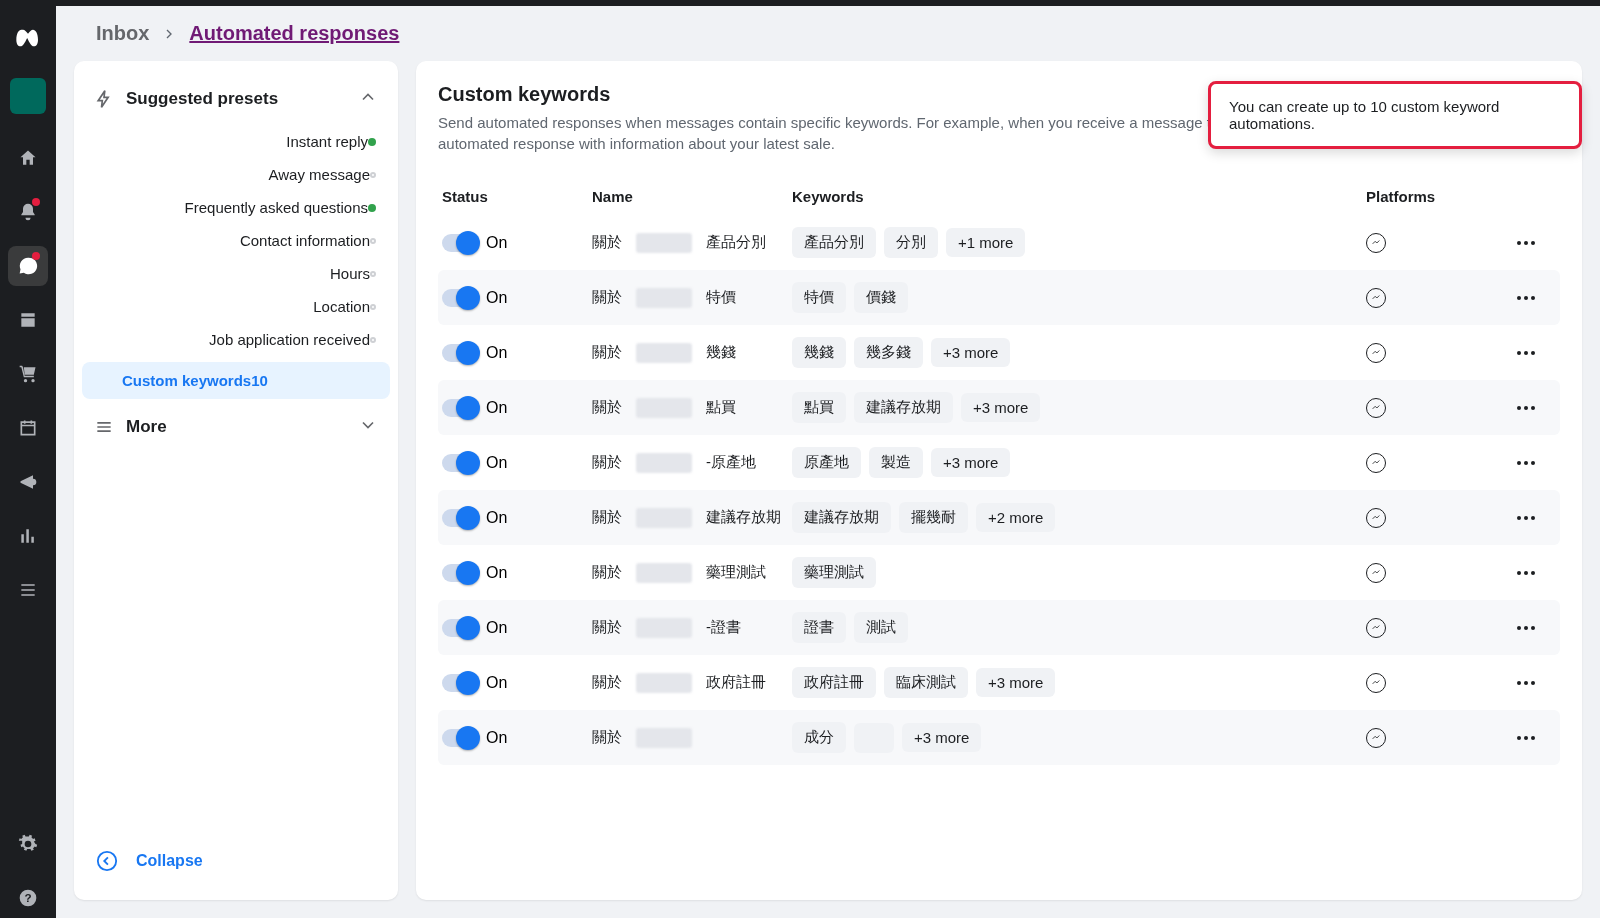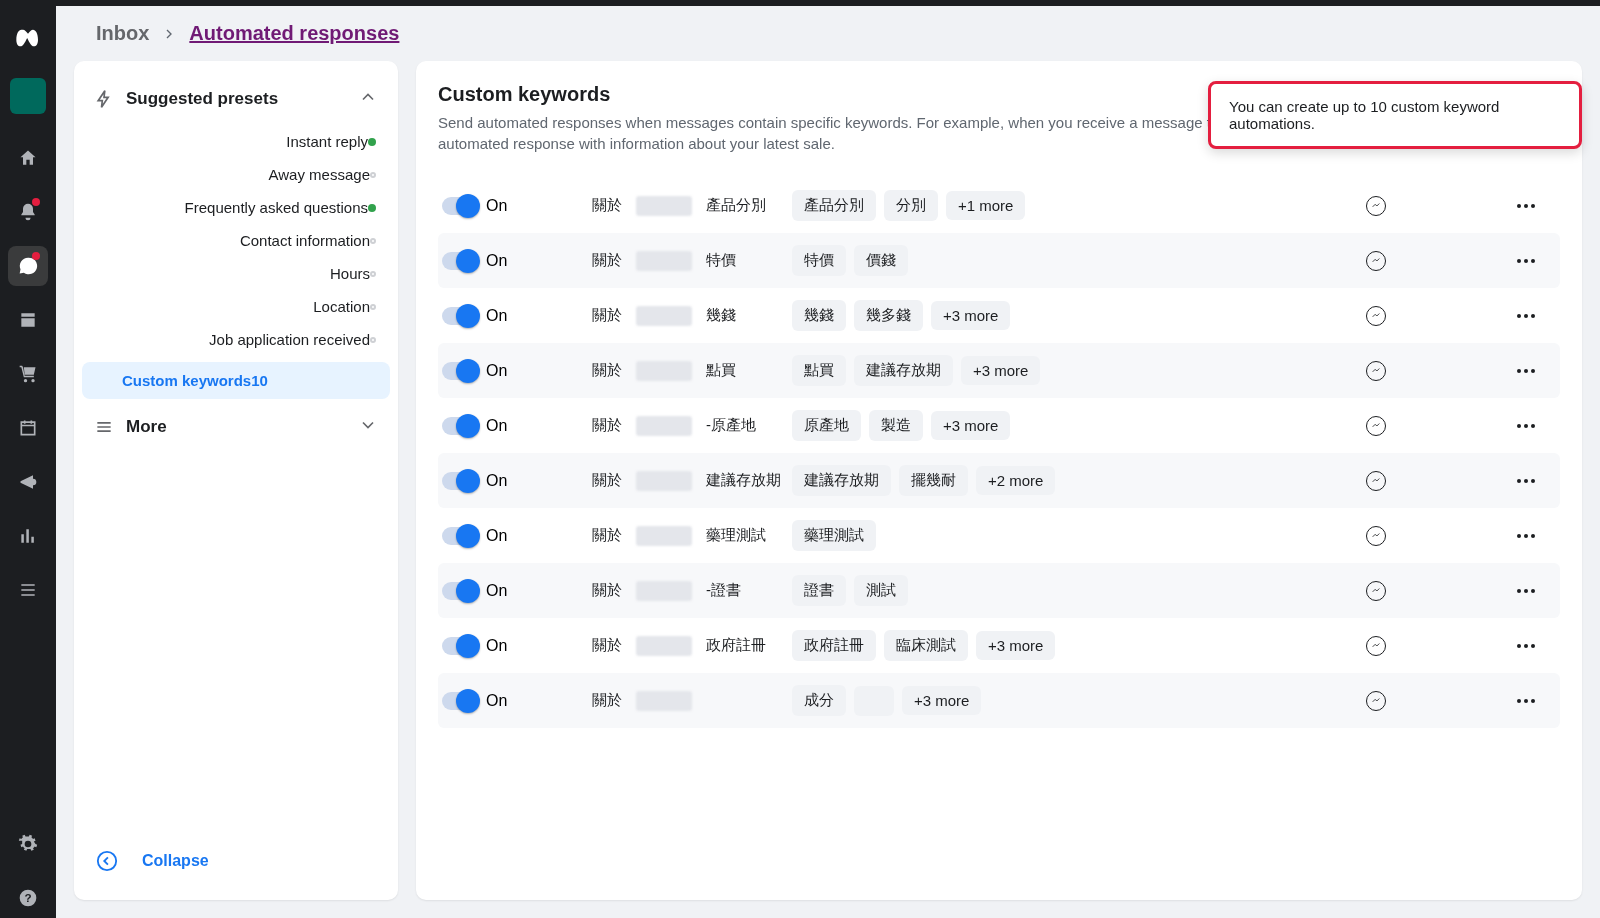--- a/index.html
+++ b/index.html
@@ -42,21 +42,21 @@
 .preset-list { padding: 2px 0; text-align: right; }
 .preset-item { display:flex; align-items:center; padding: 8px 14px 8px 40px; font-size:15px; color:#1c1e21; cursor:pointer;}
 .preset-item .label { flex:1; }
 .status-dot { width:8px; height:8px; border-radius:50%;}
 .status-dot.on { background:#31a24c;}
 .status-dot.off { background:transparent; border:2px solid #ced0d4; width:6px; height:6px;}
 
 .custom-item { display:flex; align-items:center; padding: 10px 14px 10px 40px; font-size:15px; color:#1877f2; font-weight:600; cursor:pointer; background:#e7f3ff; border-radius:8px; margin: 4px 0;}
 .custom-item .badge { color:#1877f2; font-weight:600; }
 
-.collapse { display:flex; align-items:center; gap:24px; padding: 14px; color:#1877f2; font-weight:600; cursor:pointer; margin-top:auto;}
+.collapse { display:flex; align-items:center; gap:18px; padding: 14px; color:#1877f2; font-weight:600; cursor:pointer; margin-top:auto;}
 .collapse svg { width:22px; height:22px;}
 
 .panel { flex:1; background:#fff; border-radius:10px; padding: 22px 22px 14px 22px; box-shadow: 0 1px 2px rgba(0,0,0,.08); min-width:0; display:flex; flex-direction:column; position:relative;}
 .panel-header { display:flex; align-items:flex-start; gap:16px; }
 .panel-title { font-size: 20px; font-weight: 700; color:#1c1e21; }
 .panel-desc { font-size: 15px; color:#606770; margin-top: 6px; line-height:1.4;}
 .create-btn { margin-left:auto; background:#a6c8fa; color:#fff; border:none; padding: 8px 18px; border-radius: 6px; font-size:16px; font-weight:600; cursor:default; }
 
 .tooltip-box {
   position:absolute; top:20px; right:18px; background:#fff; border-radius:8px;
@@ -248,20 +248,27 @@
       <div class="panel">
         <div class="panel-header">
           <div style="flex:1;">
             <div class="panel-title">Custom keywords</div>
             <div class="panel-desc">Send automated responses when messages contain specific keywords. For example, when you receive a message that contains the word "sale", send an automated response with information about your latest sale.</div>
           </div>
           <button class="create-btn">Create</button>
         </div>
 
         <div class="table">
+          <div class="thead">
+            <div>Status</div>
+            <div>Name</div>
+            <div>Keywords</div>
+            <div>Platforms</div>
+            <div></div>
+          </div>
           <div id="tbody">
               <div class="trow">
     <div class="status-cell">
       <div class="toggle">
                     <div class="knob"></div>
                   </div>
       <span>On</span>
     </div>
     <div class="name-cell">
       <span>關於</span>

